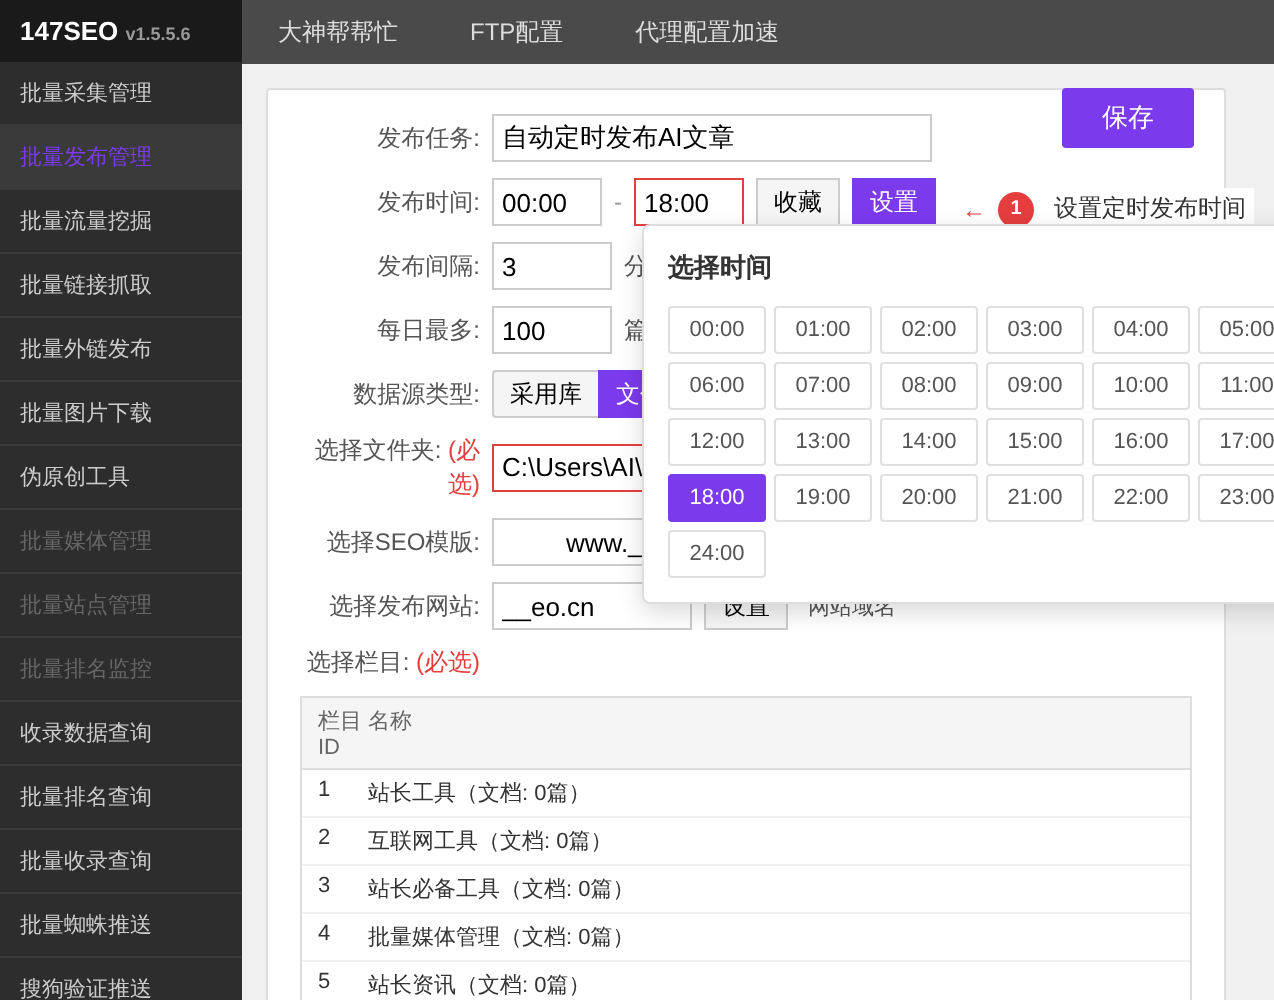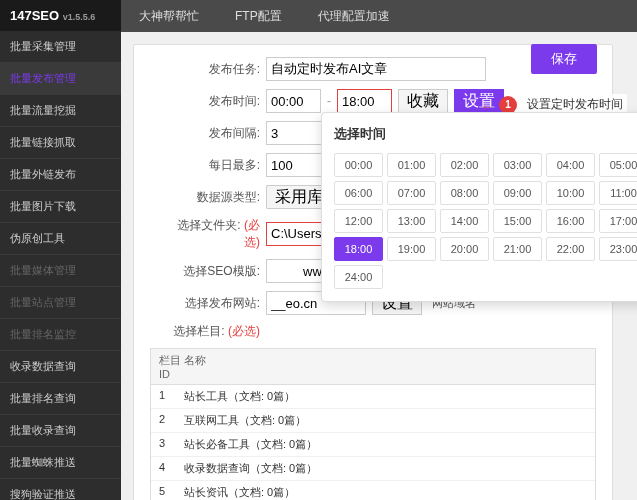--- a/index.html
+++ b/index.html
@@ -16,23 +16,23 @@
 
     
     .topnav { background: #4a4a4a; display: flex; align-items: center; padding: 0 10px; height: 32px; gap: 20px; }
     .topnav-item { color: #ddd; font-size: 12px; cursor: pointer; padding: 0 8px; height: 100%; display: flex; align-items: center; }
 
     
     .content { flex: 1; padding: 12px; overflow-y: auto; position: relative; }
 
     .form-section { background: #fff; border: 1px solid #ddd; padding: 12px 16px; border-radius: 2px; max-width: 480px; }
     .form-row { display: flex; align-items: center; margin-bottom: 8px; gap: 6px; }
-    .form-label { width: 90px; text-align: right; color: #555; font-size: 12px; flex-shrink: 0; margin-left: 20px; }
+    .form-label { width: 90px; text-align: right; color: #555; font-size: 12px; flex-shrink: 0; }
     .form-input { height: 24px; border: 1px solid #ccc; padding: 0 4px; font-size: 13px; outline: none; }
-    .form-btn { height: 24px; padding: 0 8px; border: 1px solid #ccc; background: #f5f5f5; cursor: pointer; font-size: 16px; }
+    .form-btn { height: 24px; padding: 0 8px; border: 1px solid #ccc; background: #f5f5f5; cursor: pointer; font-size: 12px; }
     .form-btn-purple { background: #7c3aed; color: #fff; border-color: #7c3aed; }
 
     .btn-group { display: flex; align-items: flex-end; }
     .btn-group .form-btn { border-radius: 0; border-right: none; }
     .btn-group .form-btn:first-child { border-radius: 2px 0 0 2px; }
     .btn-group .form-btn:last-child { border-radius: 0 2px 2px 0; border-right: 1px solid #ccc; }
     .btn-tab-active { background: #7c3aed; color: #fff; border-color: #7c3aed; }
 
     .save-btn { position: absolute; top: 12px; right: 40px; background: #7c3aed; color: #fff; border: none; padding: 6px 20px; cursor: pointer; font-size: 13px; border-radius: 2px; }
 
@@ -181,21 +181,21 @@
         <div class="table-row-item">
           <div class="col-id">2</div>
           <div class="col-name">互联网工具（文档: 0篇）</div>
         </div>
         <div class="table-row-item">
           <div class="col-id">3</div>
           <div class="col-name">站长必备工具（文档: 0篇）</div>
         </div>
         <div class="table-row-item">
           <div class="col-id">4</div>
-          <div class="col-name">收录数据查询（文档: 0篇）</div>
+          <div class="col-name">批量媒体管理（文档: 0篇）</div>
         </div>
         <div class="table-row-item">
           <div class="col-id">5</div>
           <div class="col-name">站长资讯（文档: 0篇）</div>
         </div>
 
       </div>
     </div>
 
     <div class="time-picker">

